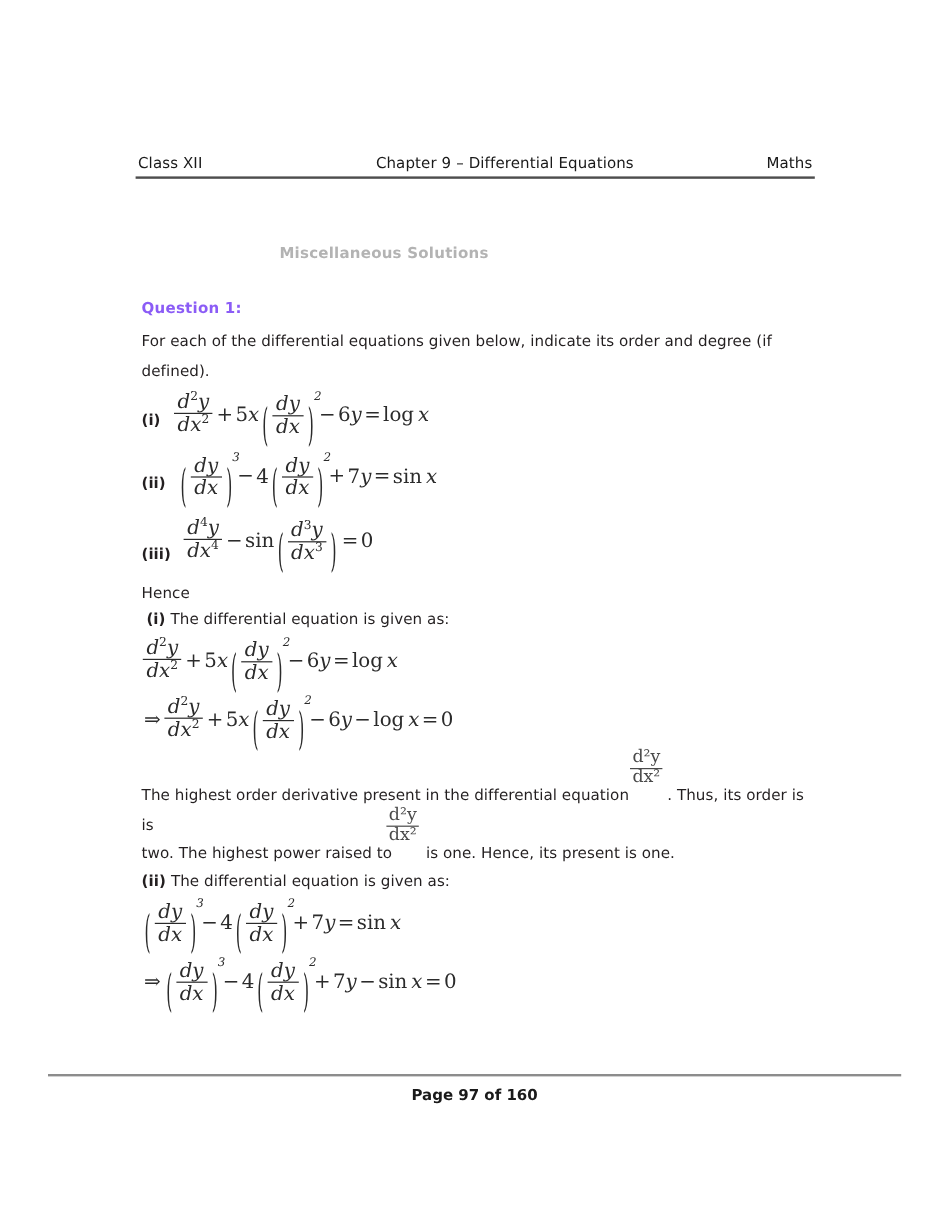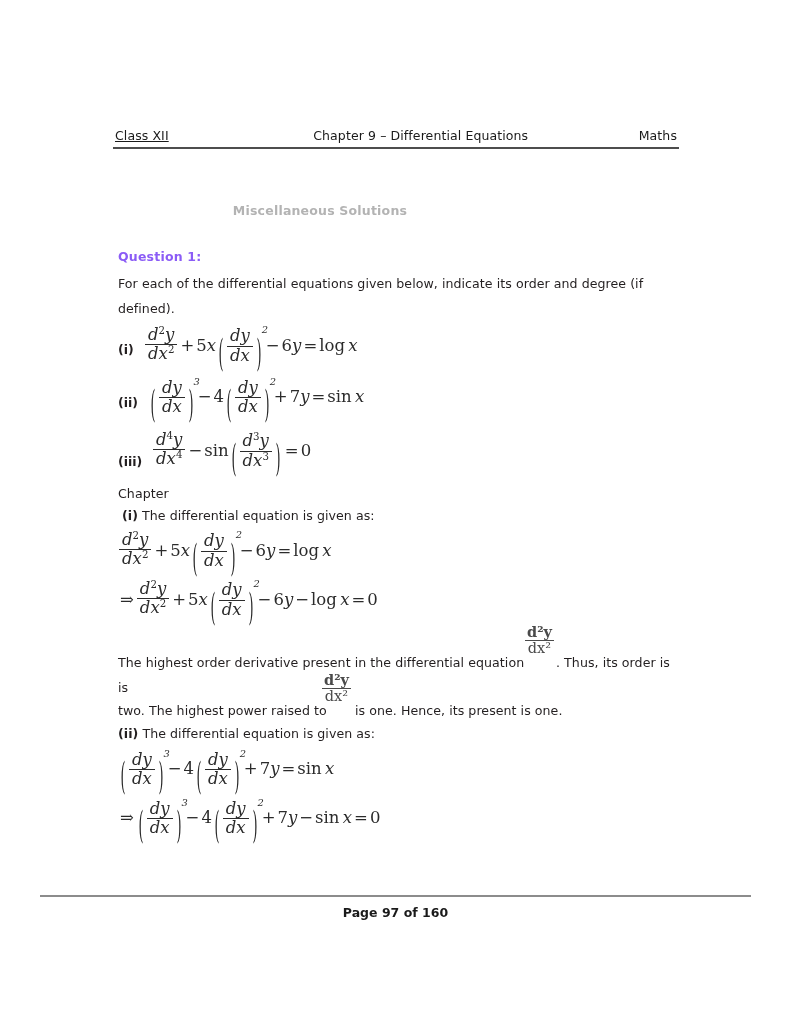--- a/index.html
+++ b/index.html
@@ -28,21 +28,21 @@
     left: 115px;
     top: 128px;
     width: 562px;
     display: flex;
     justify-content: space-between;
     align-items: baseline;
     font-size: 12.5px;
     color: #1a1a1a;
     letter-spacing: .1px;
   }
-  .header .h-left  { flex: 0 0 auto; text-decoration: underline; }
+  .header .h-left  { flex: 0 0 auto; }
   .header .h-mid   { flex: 0 0 auto; margin-left: 34px; }
   .header .h-right { flex: 0 0 auto; }
   .header-rule {
     position: absolute;
     left: 113px;
     top: 147px;
     width: 566px;
     height: 2px;
     background: #4d4d4d;
   }
@@ -149,21 +149,21 @@
 
   
   .inline-frac {
     position: absolute;
     font-family: "DejaVu Serif", serif;
     font-size: 14.5px;
     color: #4a4a4a;
     text-align: center;
     line-height: 1.1;
   }
-  .inline-frac .num { display: block; padding: 0 2px; font-weight: bold; }
+  .inline-frac .num { display: block; padding: 0 2px; }
   .inline-frac .den { display: block; padding: 0 2px; border-top: 1.2px solid #4a4a4a; }
 
   
   .marker {
     position: absolute;
     font-size: 12.5px;
     font-weight: bold;
     color: #231f20;
   }
 
@@ -218,21 +218,21 @@
   </div>
 
   <div class="marker" style="left:118px; top:454px;">(iii)</div>
   <div class="math eqline" style="left:152px; top:431px;">
     <span class="frac">
       <span class="num"><span class="mi">d</span><sup class="pwn">4</sup><span class="mi">y</span></span>
       <span class="den"><span class="mi">dx</span><sup class="pwn">4</sup></span>
     </span><span class="op">−</span><span class="mn">sin</span><span class="grp"><span class="paren">(</span><span class="frac"><span class="num"><span class="mi">d</span><sup class="pwn">3</sup><span class="mi">y</span></span><span class="den"><span class="mi">dx</span><sup class="pwn">3</sup></span></span><span class="paren">)</span></span><span class="op">=</span><span class="mn">0</span>
   </div>
 
-  <div class="para" id="answer">Chapter</div>
+  <div class="para" id="answer">Hence</div>
 
   <div class="para" id="ans-i">
     <span class="bold">(i)</span>
     <span>The differential equation is given as:</span>
   </div>
 
   <div class="math eqline" style="left:118px; top:531px;">
     <span class="frac"><span class="num"><span class="mi">d</span><sup class="pwn">2</sup><span class="mi">y</span></span><span class="den"><span class="mi">dx</span><sup class="pwn">2</sup></span></span><span class="op">+</span><span class="mn">5</span><span class="mi">x</span><span class="grp"><span class="paren">(</span><span class="frac"><span class="num"><span class="mi">dy</span></span><span class="den"><span class="mi">dx</span></span></span><span class="paren">)</span><sup class="out">2</sup></span><span class="op">−</span><span class="mn">6</span><span class="mi">y</span><span class="op">=</span><span class="mn">log</span> <span class="mi">x</span>
   </div>
 

